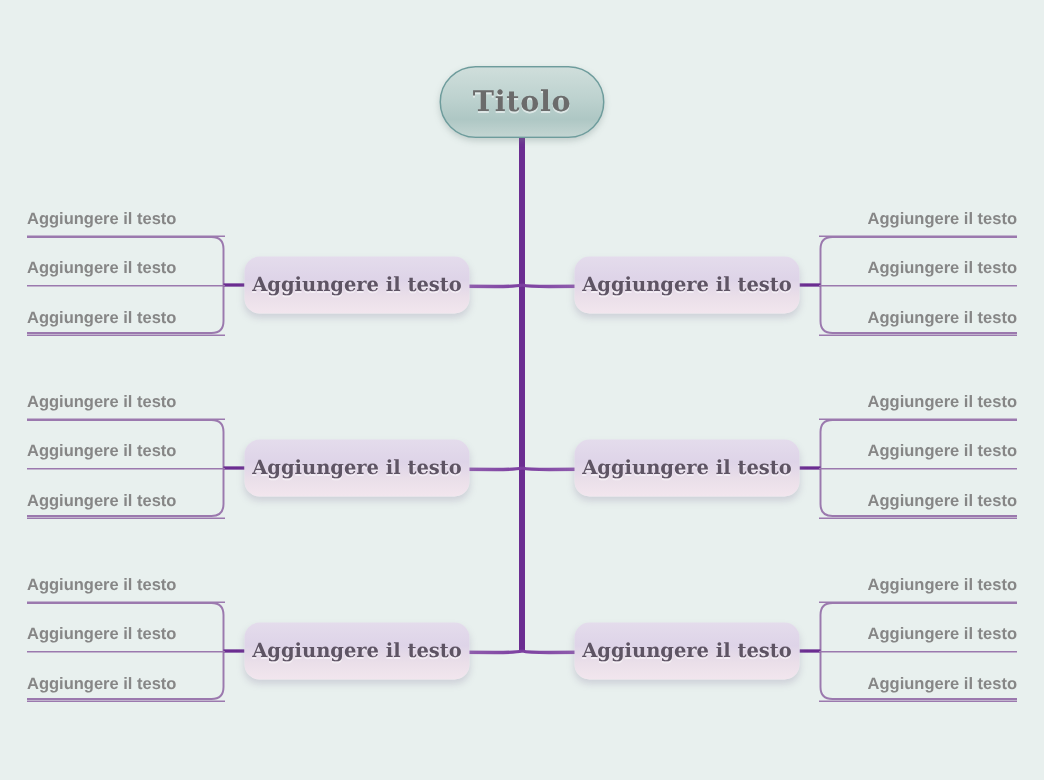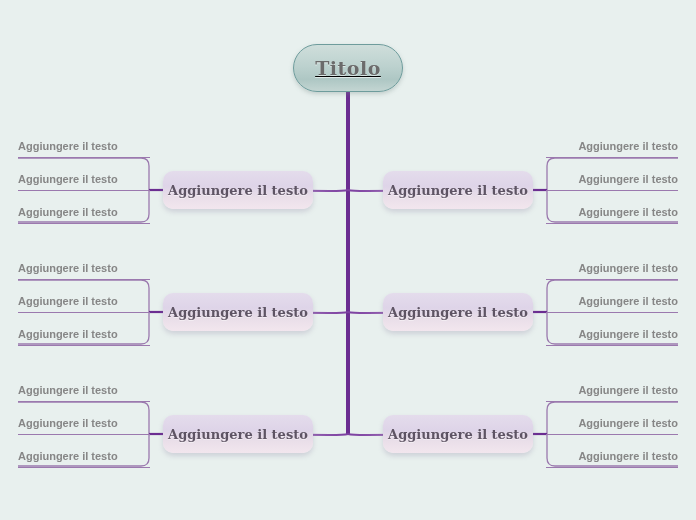--- a/index.html
+++ b/index.html
@@ -36,21 +36,20 @@
     width: 110px;
     height: 48px;
     border: 1px solid #6e9c9c;
     border-radius: 24px;
     background: linear-gradient(to bottom, #cfdedb 0%, #bdd2cf 45%, #aec7c4 75%, #c3d5d2 100%);
     box-shadow: 0 2px 4px rgba(120,140,138,0.35);
     display: flex;
     align-items: center;
     justify-content: center;
     box-sizing: border-box;
-    text-decoration: underline;
   }
   .title-label {
     font-family: "DejaVu Serif", serif;
     font-weight: bold;
     font-size: 19px;
     color: #6b6b6b;
     letter-spacing: 0.5px;
     text-shadow: 0 1px 0 rgba(255,255,255,0.55);
   }
 

